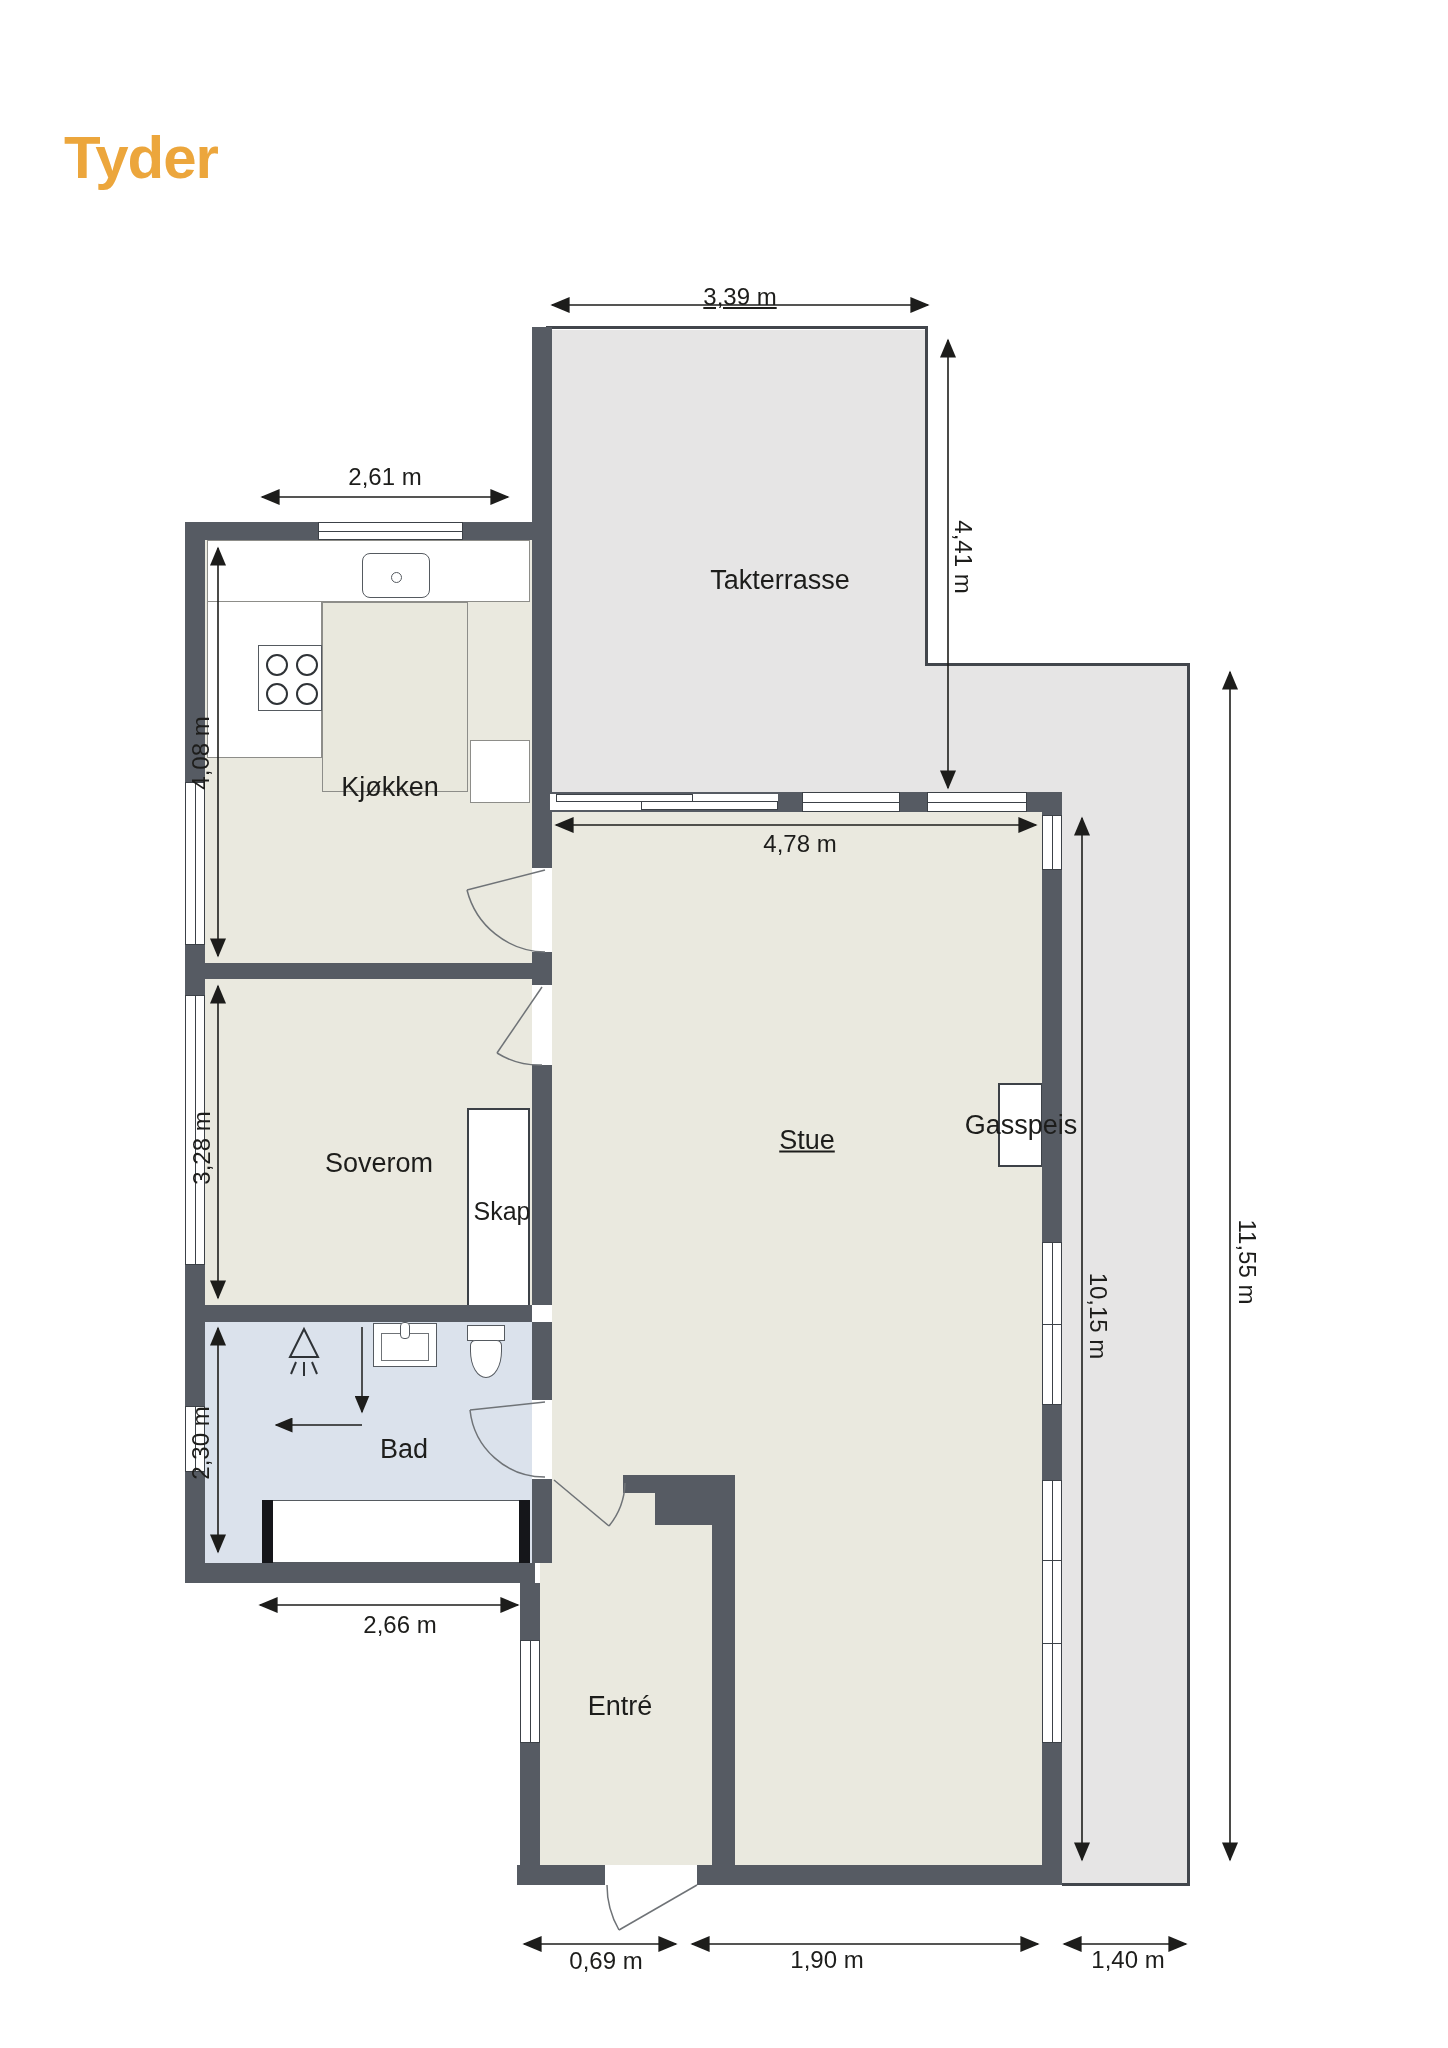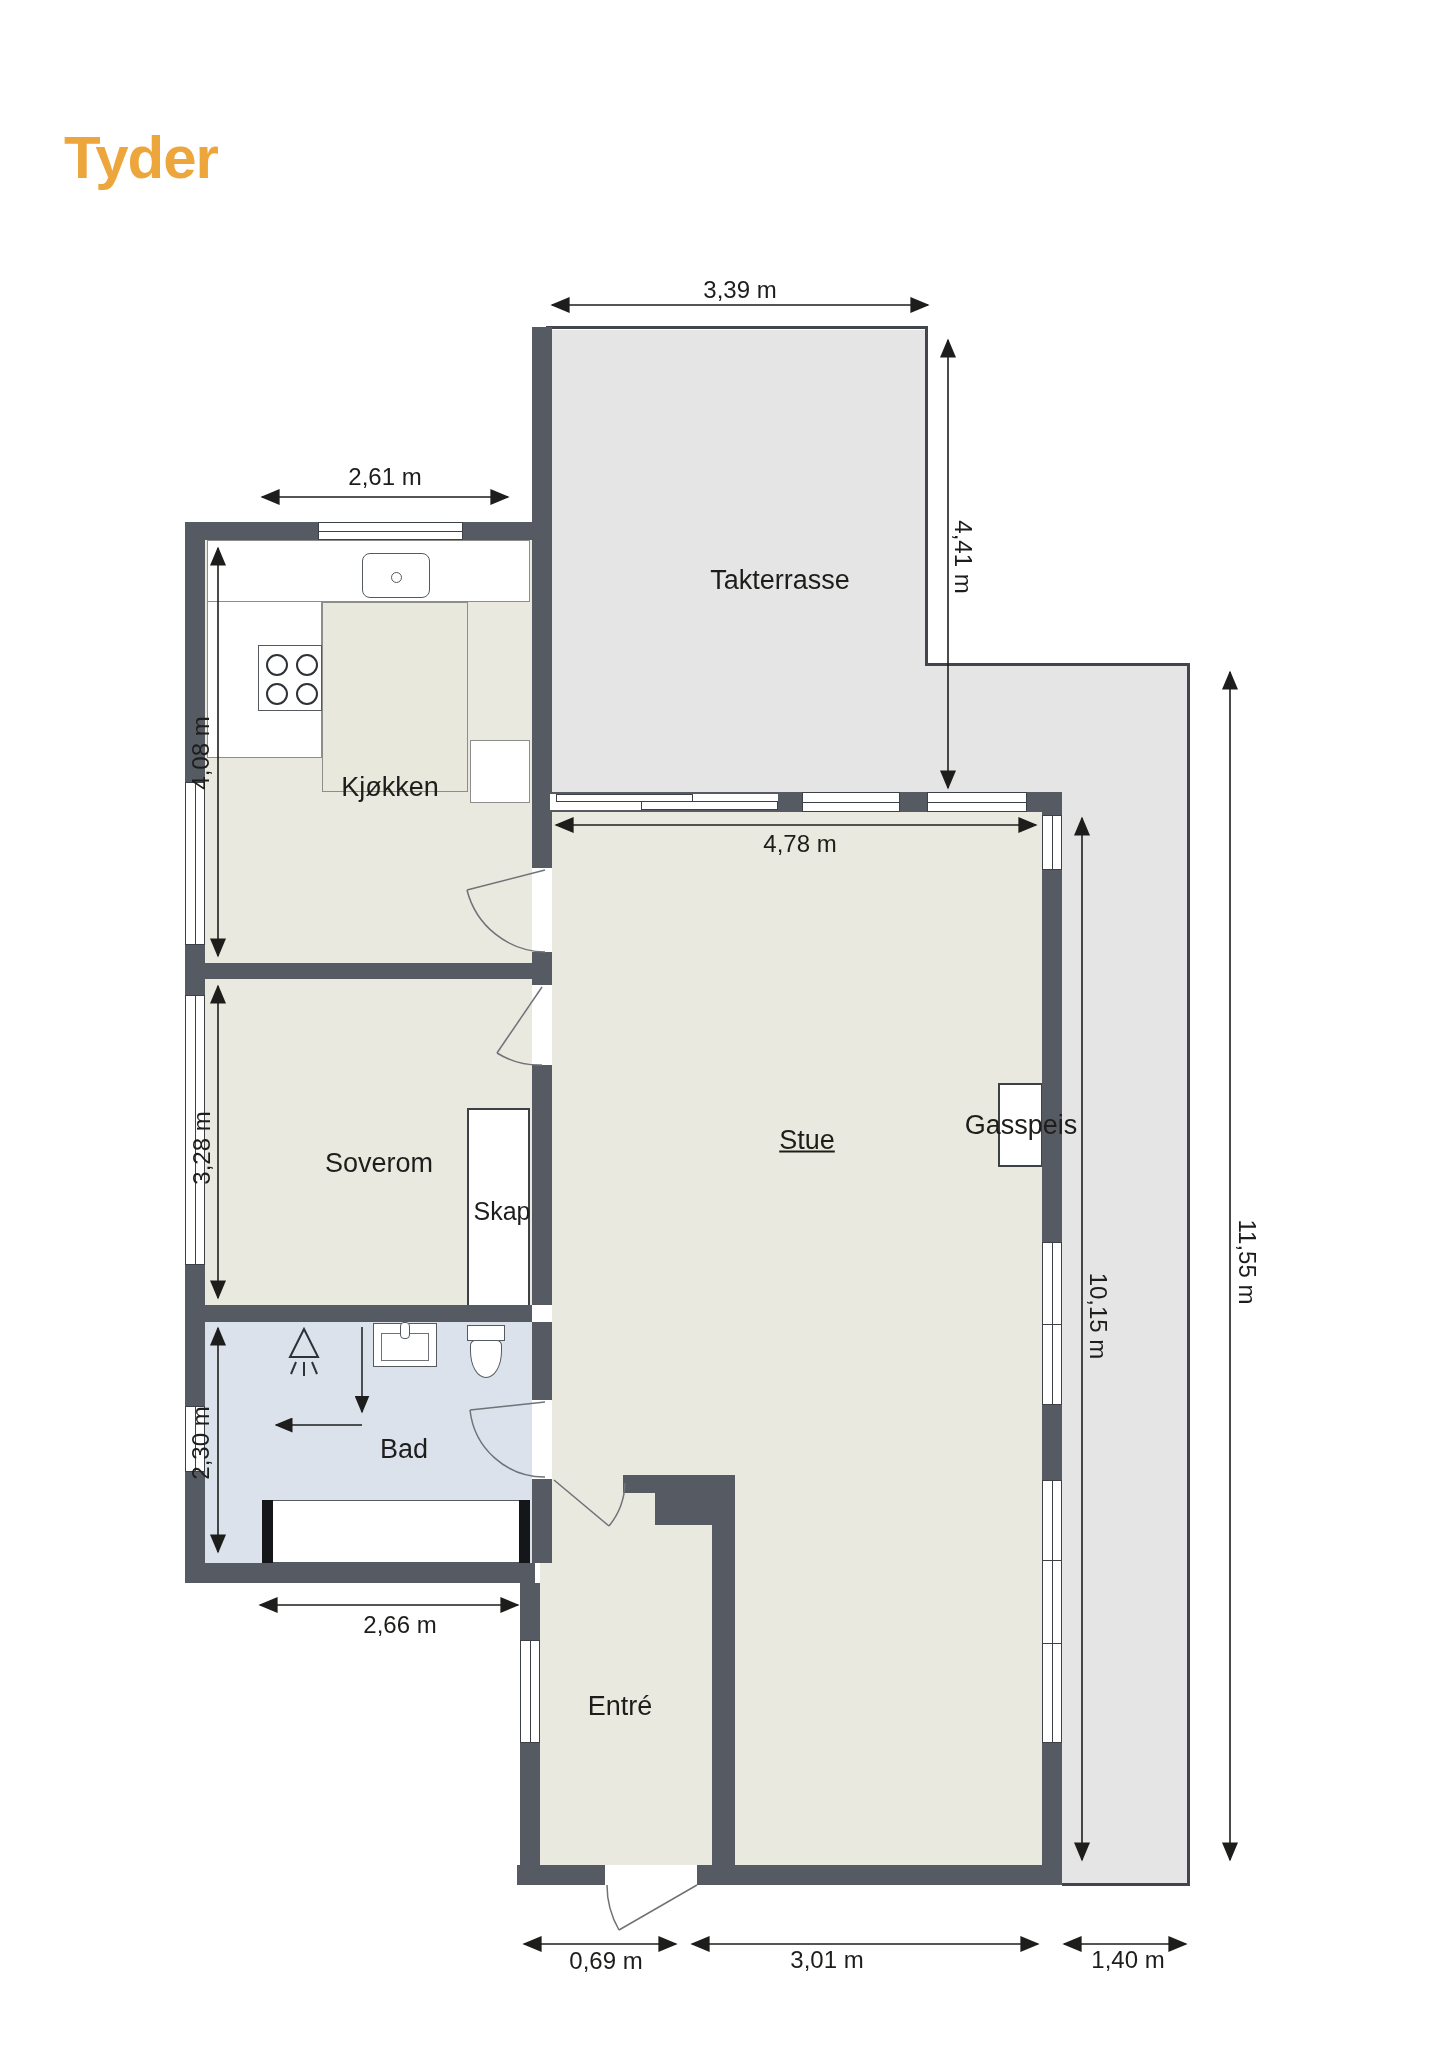--- a/index.html
+++ b/index.html
@@ -193,27 +193,27 @@
 
   <div class="rlabel" style="left:780px;top:580px;">Takterrasse</div>
   <div class="rlabel" style="left:390px;top:787px;">Kjøkken</div>
   <div class="rlabel" style="left:379px;top:1163px;">Soverom</div>
   <div class="rlabel" style="left:498px;top:1211px;font-size:25px;padding-left:8px;">Skap</div>
   <div class="rlabel" style="left:807px;top:1140px;text-decoration:underline;">Stue</div>
   <div class="rlabel" style="left:1021px;top:1125px;">Gasspeis</div>
   <div class="rlabel" style="left:404px;top:1449px;">Bad</div>
   <div class="rlabel" style="left:620px;top:1706px;">Entré</div>
 
-  <div class="dlabel" style="left:740px;top:290px;">3,39 m</div>
+  <div class="dlabel" style="left:740px;top:297px;text-decoration:underline;">3,39 m</div>
   <div class="dlabel" style="left:385px;top:477px;">2,61 m</div>
   <div class="dlabel rot-r" style="left:963px;top:557px;">4,41 m</div>
   <div class="dlabel rot-l" style="left:201px;top:753px;">4,08 m</div>
   <div class="dlabel" style="left:800px;top:844px;">4,78 m</div>
   <div class="dlabel rot-l" style="left:202px;top:1148px;">3,28 m</div>
   <div class="dlabel rot-l" style="left:201px;top:1443px;">2,30 m</div>
   <div class="dlabel" style="left:400px;top:1625px;">2,66 m</div>
   <div class="dlabel rot-r" style="left:1098px;top:1316px;">10,15 m</div>
   <div class="dlabel rot-r" style="left:1247px;top:1262px;">11,55 m</div>
   <div class="dlabel" style="left:606px;top:1961px;">0,69 m</div>
-  <div class="dlabel" style="left:827px;top:1960px;">3,01 m</div>
+  <div class="dlabel" style="left:827px;top:1960px;">1,90 m</div>
   <div class="dlabel" style="left:1128px;top:1960px;">1,40 m</div>
 
 </div>
 
 </body></html>

